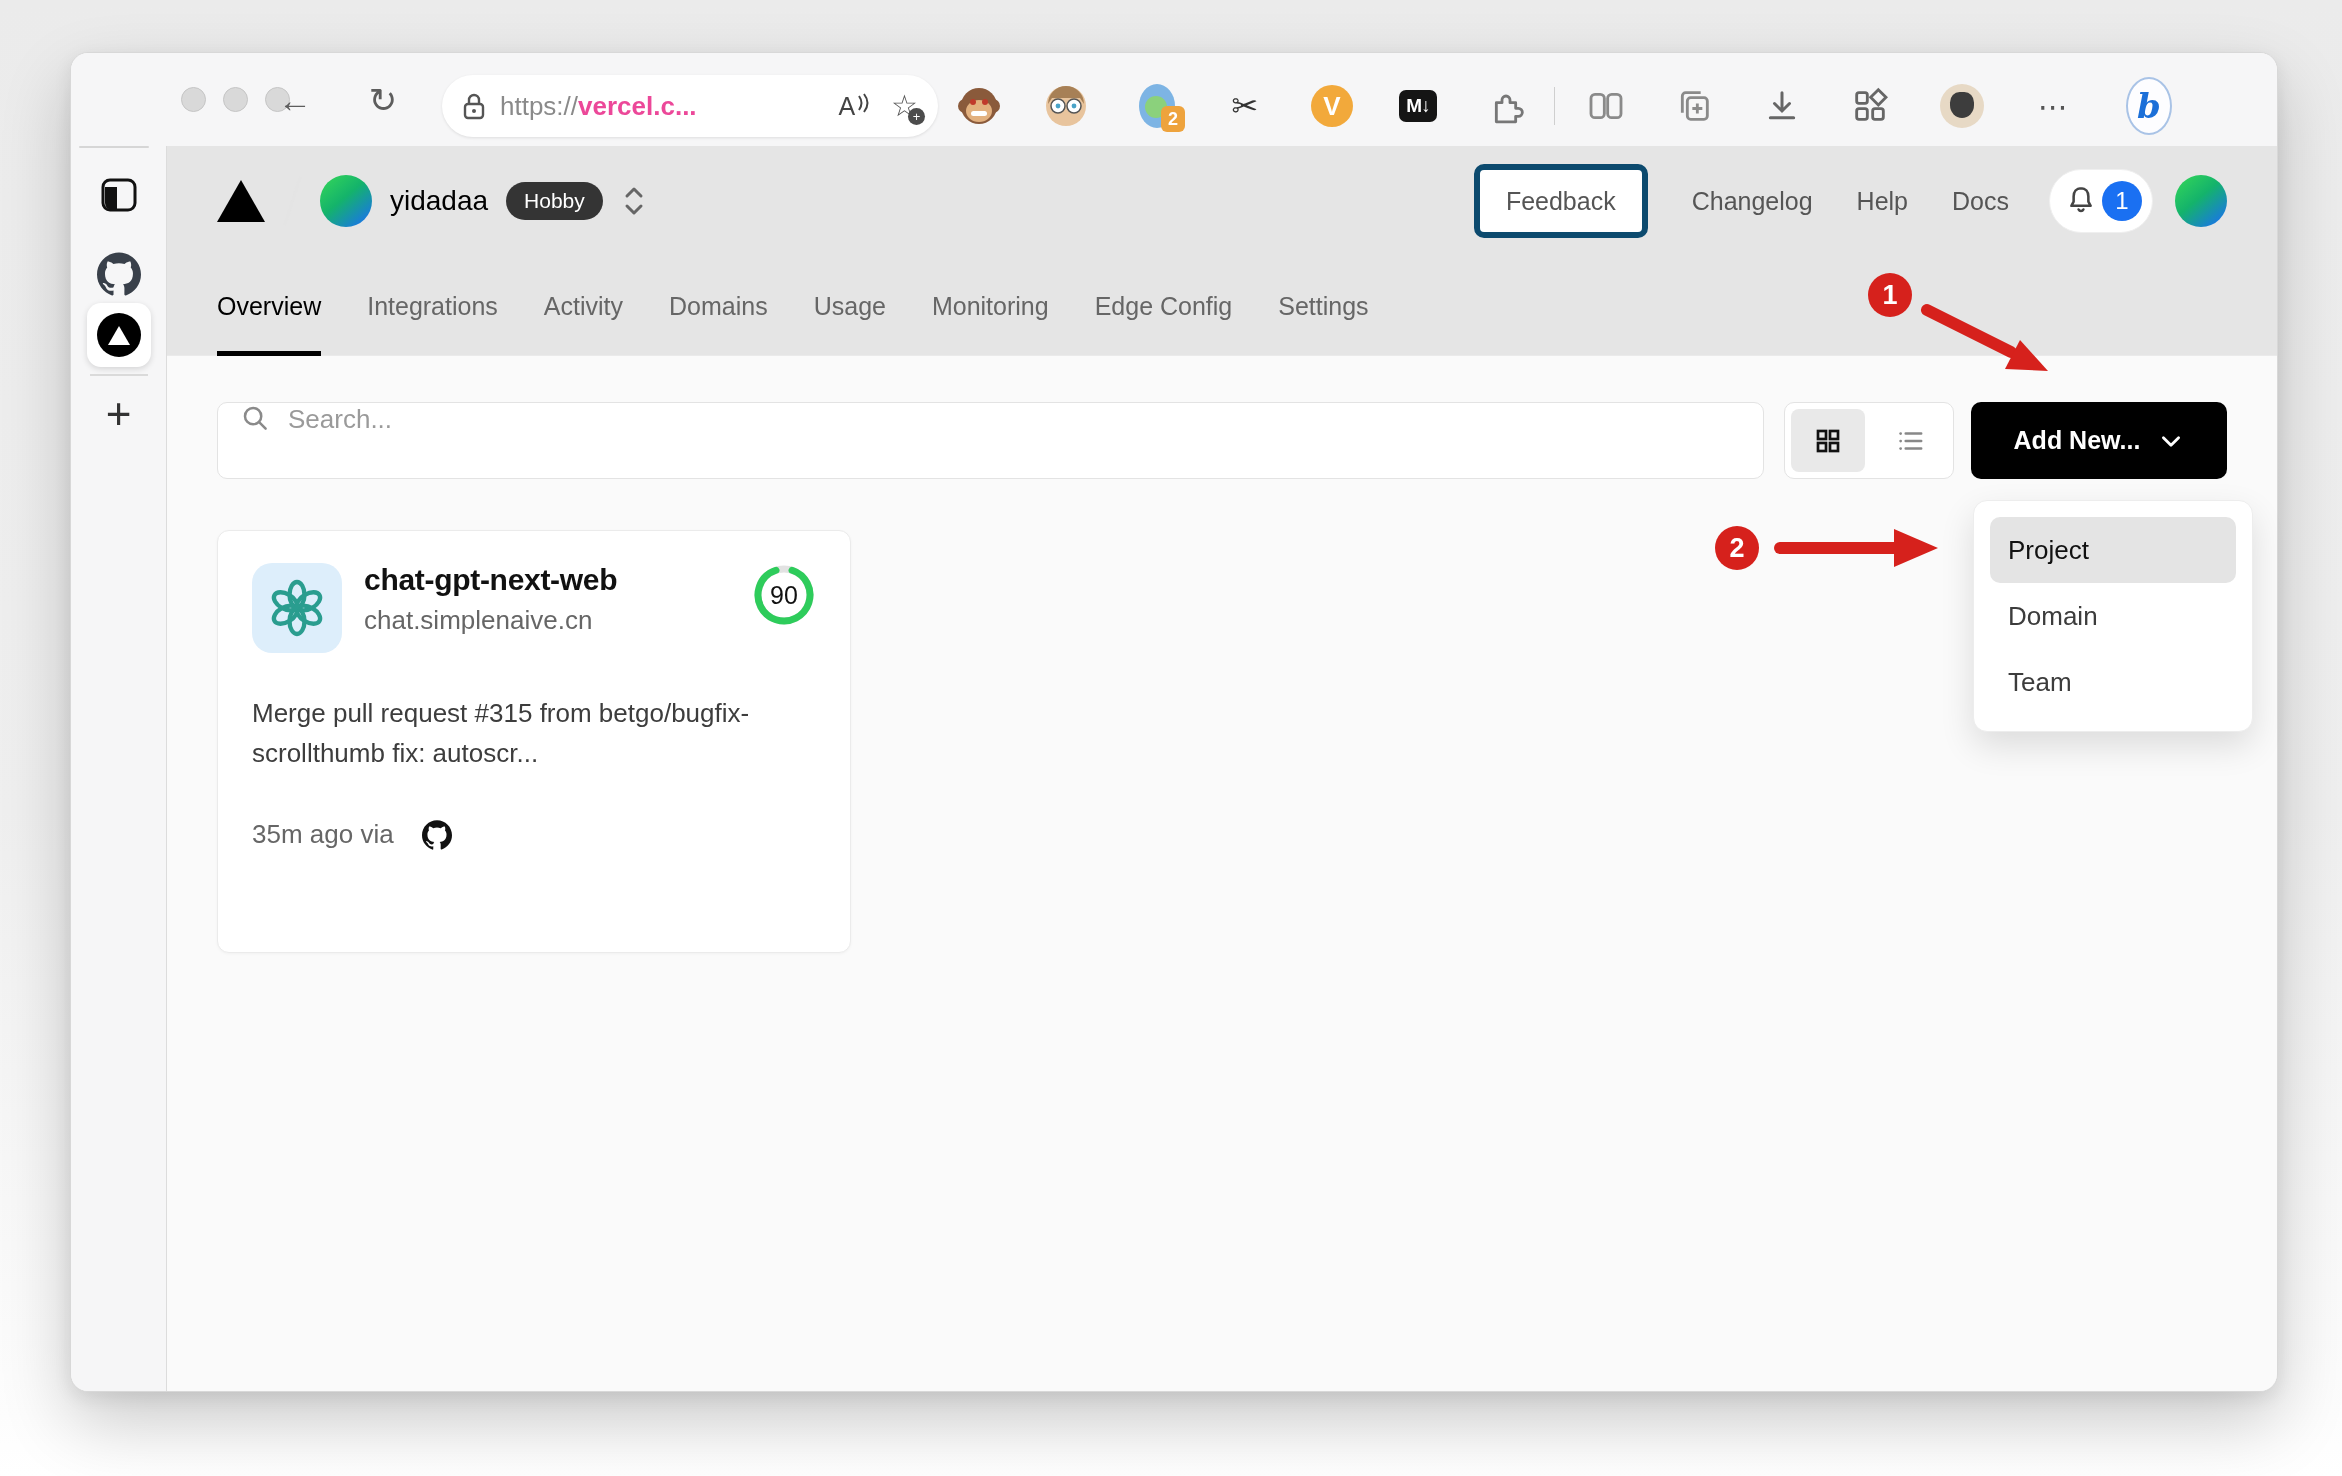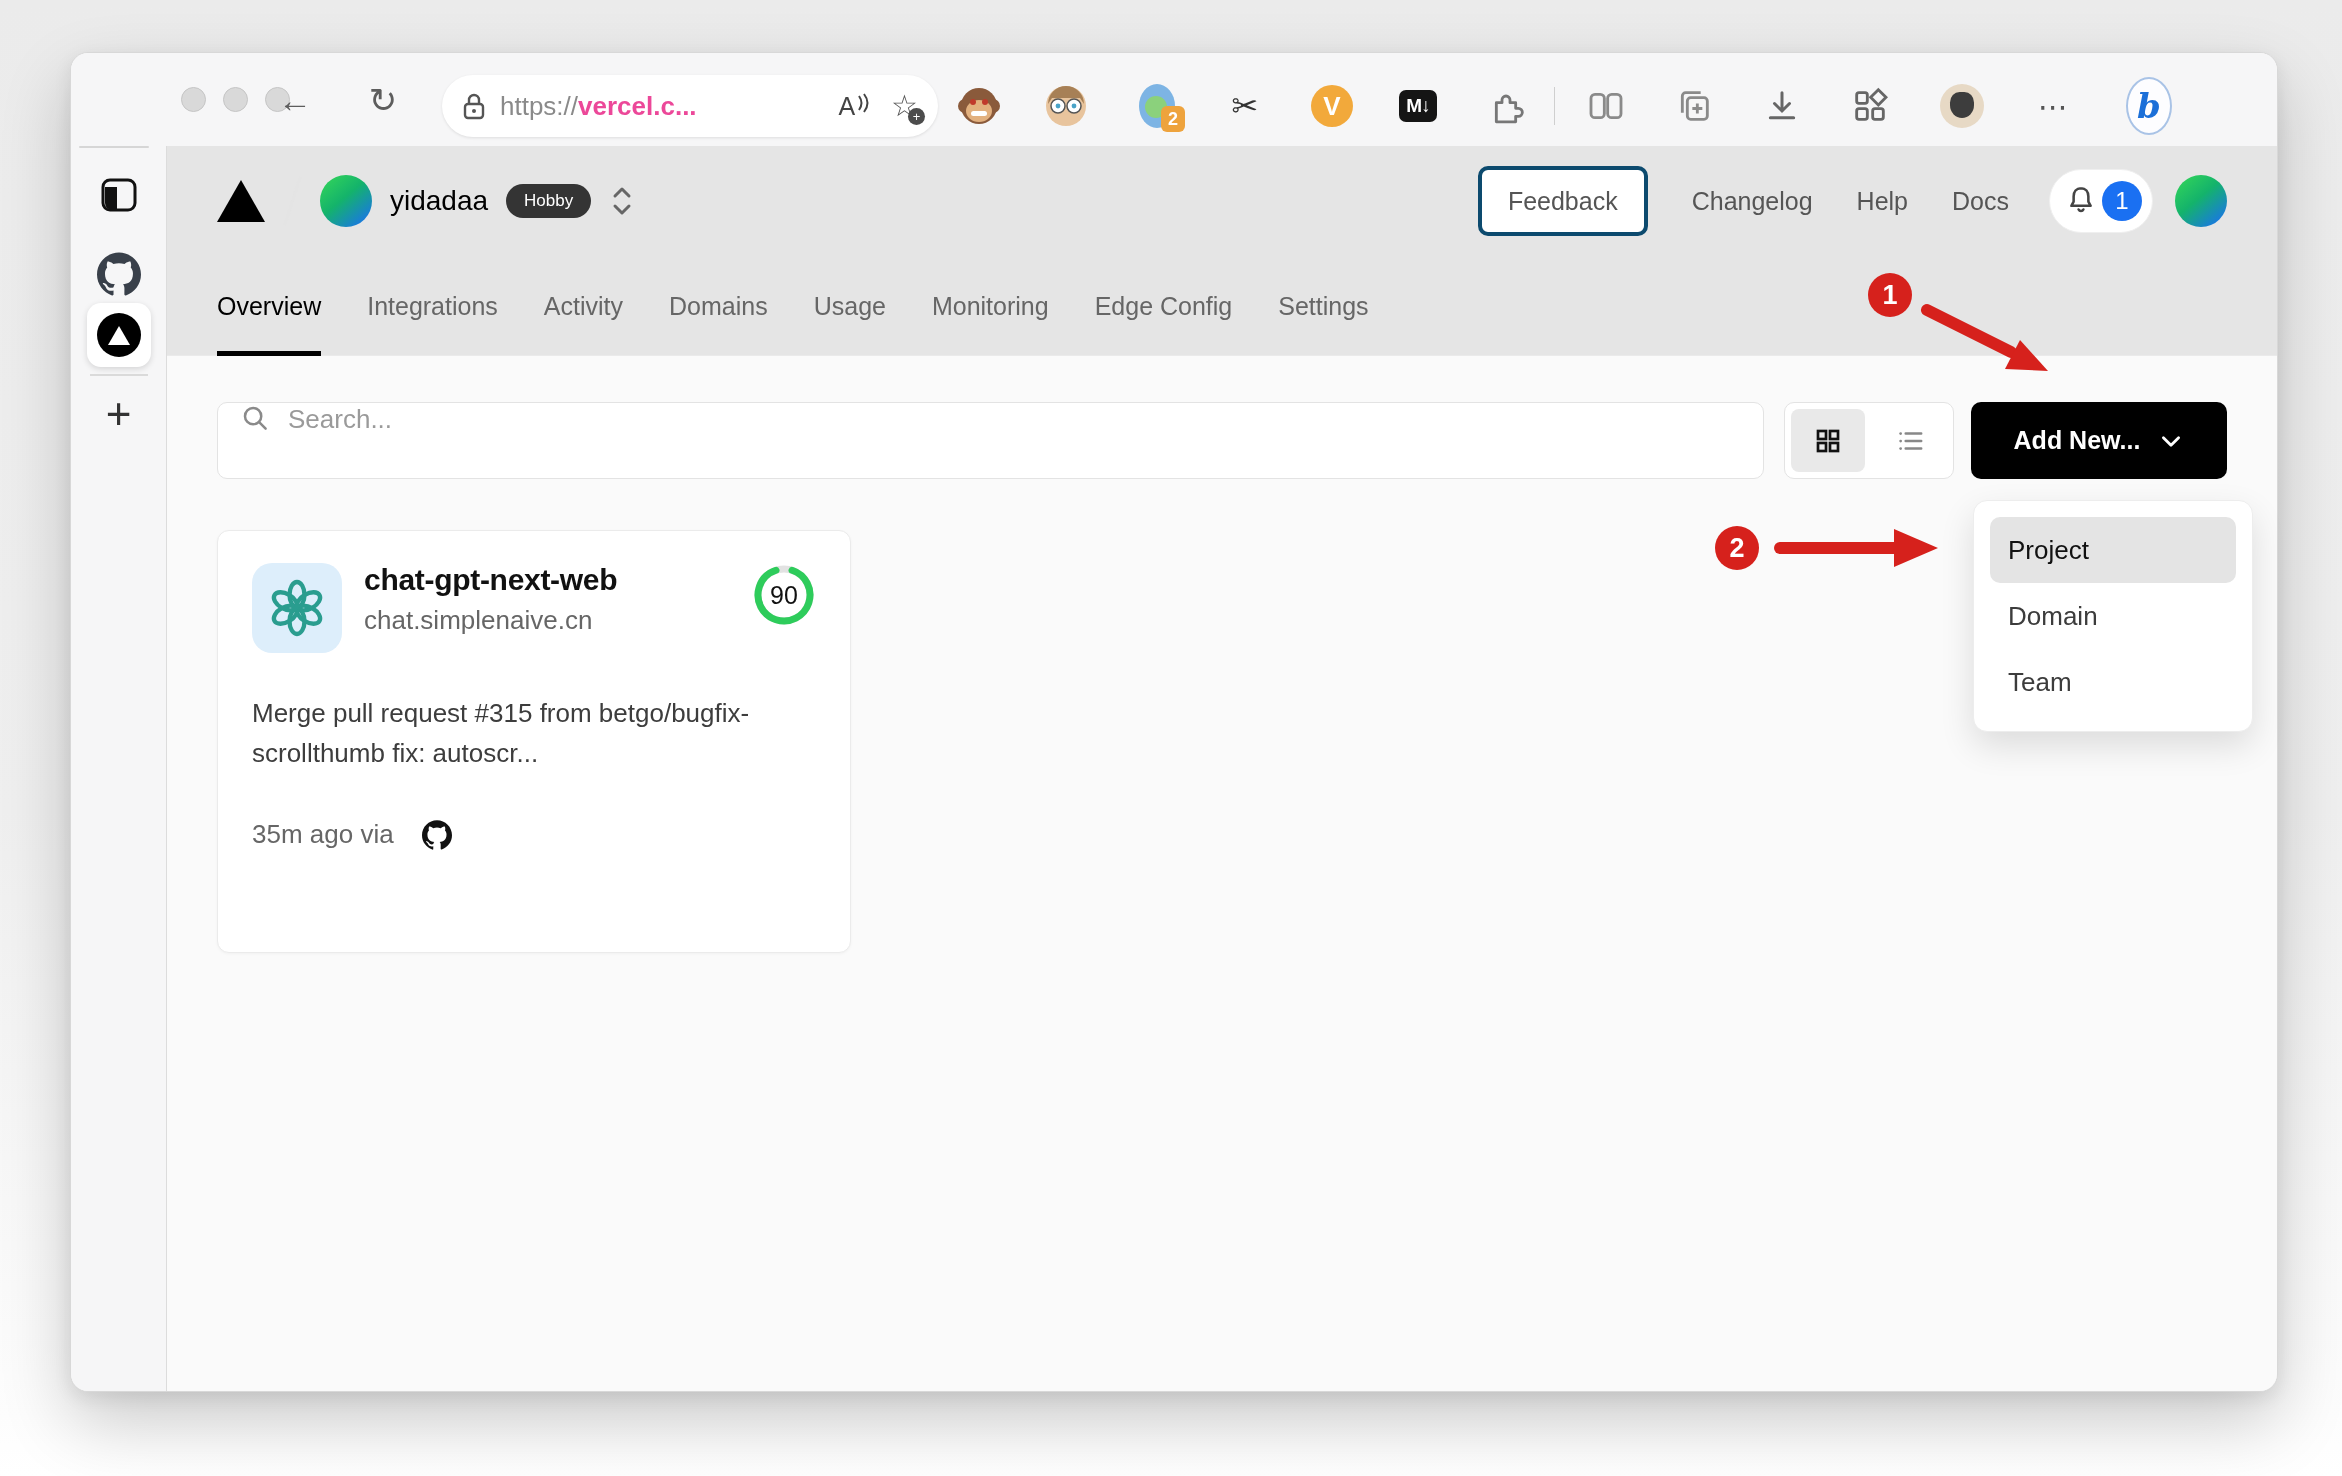--- a/index.html
+++ b/index.html
@@ -55,25 +55,25 @@
   .vercel-tab .disc{width:44px;height:44px;border-radius:50%;background:#000;display:flex;align-items:center;justify-content:center;}
   .side-div{position:absolute;left:50%;transform:translateX(-50%);top:228px;width:58px;height:2px;background:#dadada;}
   .plusicon{font-size:44px;font-weight:300;color:#333;line-height:1;}
 
   
   .page{flex:1;background:#e5e5e5;display:flex;flex-direction:column;min-width:0;position:relative;}
   .site-header{height:110px;flex:0 0 110px;display:flex;align-items:center;padding:0 50px;}
   .crumb-slash{width:3px;height:52px;background:#e4e4e4;transform:rotate(18deg);margin:0 26px;border-radius:2px;}
   .team-ava{width:52px;height:52px;border-radius:50%;background:linear-gradient(140deg,#2fd05c 10%,#14b36b 45%,#1a70f2 95%);}
   .team-name{font-size:28px;font-weight:500;color:#000;margin-left:18px;}
-  .plan-badge{margin-left:18px;background:#343434;color:#fff;font-size:17px;font-weight:500;
+  .plan-badge{margin-left:18px;background:#343434;color:#fff;font-size:21px;font-weight:500;
               padding:7px 18px;border-radius:999px;}
   .scope-switch{margin-left:20px;display:flex;align-items:center;}
   .hdr-right{margin-left:auto;display:flex;align-items:center;}
-  .feedback-btn{height:62px;padding:0 26px;border:4px solid #0c4a6e;border-radius:10px;background:#fff;
+  .feedback-btn{height:62px;padding:0 26px;border:6px solid #0c4a6e;border-radius:10px;background:#fff;
                 font-size:25px;color:#555;display:flex;align-items:center;text-align:right;}
   .hdr-link{font-size:25px;color:#555;margin-left:44px;}
   .bell-pill{margin-left:40px;height:62px;padding:0 10px 0 14px;border:1px solid #efefef;border-radius:999px;
              display:flex;align-items:center;background:#fff;}
   .bell-badge{width:40px;height:40px;border-radius:50%;background:var(--badge-blue,#1a70f2);color:#fff;
               font-size:24px;display:flex;align-items:center;justify-content:center;margin-left:4px;}
   .hdr-ava{width:52px;height:52px;border-radius:50%;margin-left:22px;
            background:linear-gradient(140deg,#2fd05c 10%,#14b36b 45%,#1a70f2 95%);}
 
   .tabsbar{padding:0 50px;border-bottom:1px solid #eaeaea;display:flex;gap:46px;}

